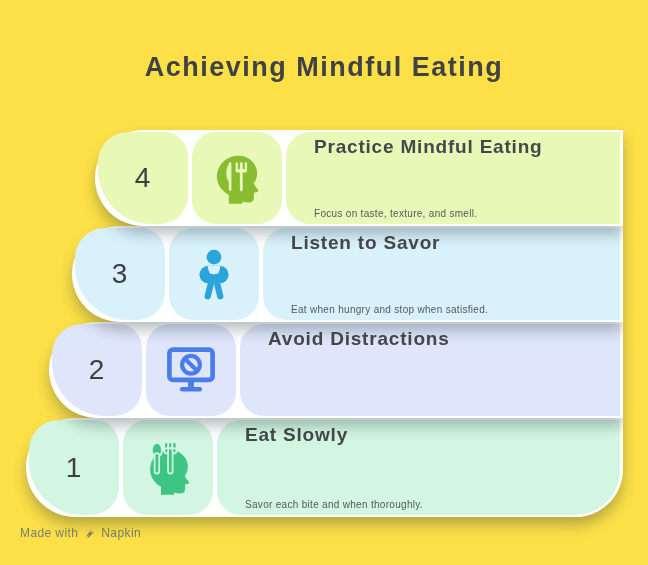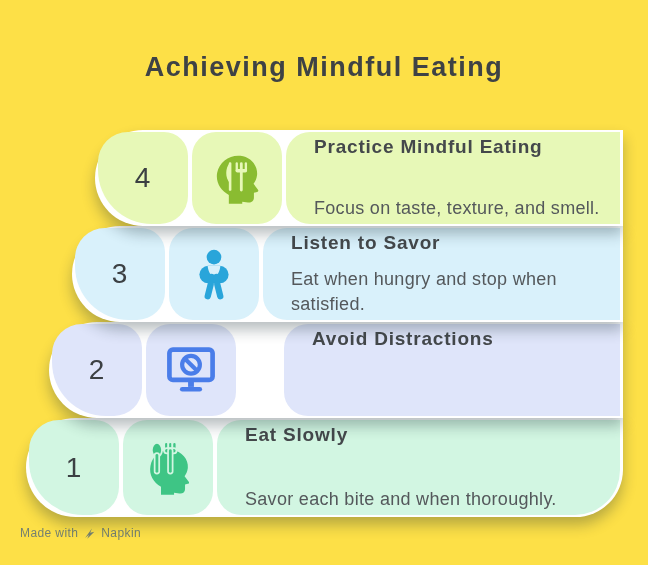--- a/index.html
+++ b/index.html
@@ -57,21 +57,21 @@
     row-gap: 9px;
     padding: 4px 14px 4px 28px;
     box-sizing: border-box;
   }
   .row-3 .text-cell { border-radius: 24px 0 45px 24px; }
   .step-title {
     font-size: 19px; font-weight: bold;
     color: #44484b; letter-spacing: 0.8px;
   }
   .step-desc {
-    font-size: 18px; color: #54585b;
+    font-size: 10px; color: #54585b;
     line-height: 1.35; letter-spacing: 0.3px;
   }
   .watermark {
     position: absolute;
     left: 20px; top: 526px;
     display: flex; align-items: center; column-gap: 5px;
     font-size: 12px; letter-spacing: 0.4px;
     opacity: 0.85;
   }
   .watermark svg { width: 13px; height: 13px; }
@@ -137,21 +137,21 @@
           <rect x="5.5" y="6.5" width="37" height="26" rx="3" stroke-width="4"></rect>
           <circle cx="24" cy="19.5" r="7.6" stroke-width="3.6"></circle>
           <line x1="18.8" y1="14.3" x2="29.2" y2="24.7" stroke-width="3.6"></line>
         </g>
         <g style="fill: rgb(74, 125, 233);">
           <rect x="21.5" y="32.5" width="5" height="6"></rect>
           <rect x="14.5" y="38.5" width="19" height="4" rx="2"></rect>
         </g>
       </svg>
     </div>
-    <div class="text-cell" style="background-color: rgb(223, 229, 250); margin-left: 44px;">
+    <div class="text-cell" style="background-color: rgb(223, 229, 250);">
       <div class="step-title">Avoid Distractions</div>
     </div>
   </div>
 
   <div class="step-row row-3">
     <div class="num-cell" style="background-color: rgb(210, 246, 226);">1</div>
     <div class="icon-cell" style="background-color: rgb(210, 246, 226);">
       <svg viewBox="0 0 48 48">
         <path d="M18,47 L18,40 C11.5,36.5 7.5,29.5 9,22 C10.6,13.5 18.5,7.5 27.5,8.5 C35.8,9.5 41.8,16.5 41,24 C40.6,27 39.5,29.3 38.2,31 L41.8,35.7 C42.4,36.5 42,37.4 41,37.6 L38.6,38.1 L38.6,42.2 C38.6,44.8 36.4,46.3 33.8,45.9 L29.2,45.3 L29.2,47 Z" style="fill: rgb(62, 197, 133);"></path>
         <g stroke-width="3" paint-order="stroke" stroke-linejoin="round" style="stroke: rgb(210, 246, 226);">

